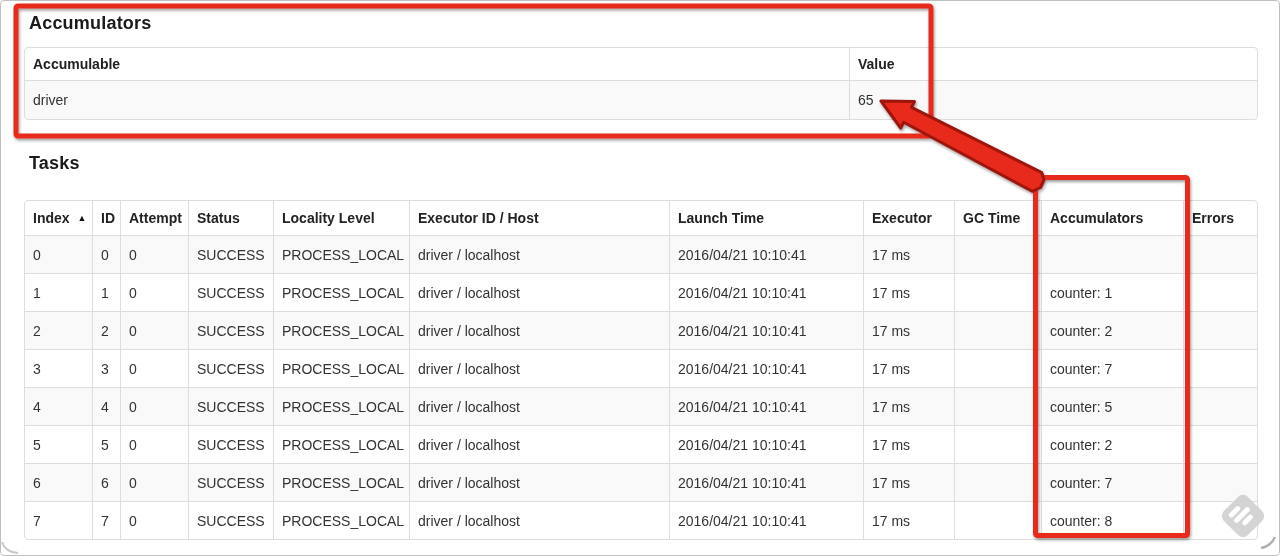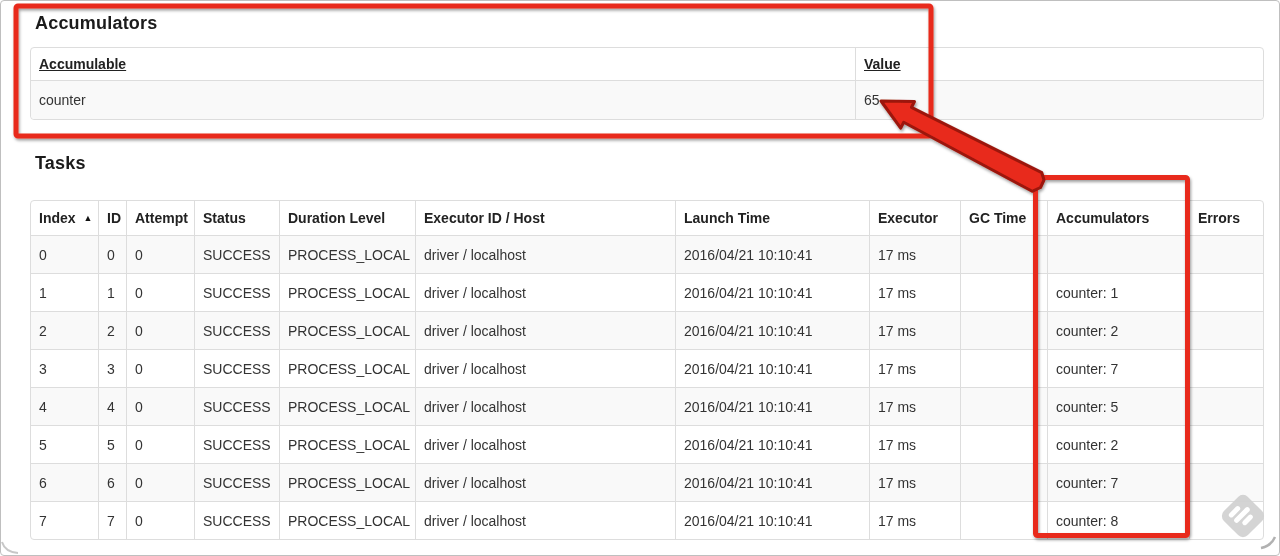--- a/index.html
+++ b/index.html
@@ -12,21 +12,21 @@
     position: relative;
     overflow: hidden;
   }
   .frame {
     position: absolute; inset: 0;
     border: 1px solid #bfbfbf;
     border-radius: 4px;
     pointer-events: none;
     z-index: 40;
   }
-  .content { position: absolute; inset: 0; padding-left: 30px; }
+  .content { position: absolute; inset: 0; padding-left: 24px; }
 
   h2.section-title {
     font-size: 18px;
     line-height: 20px;
     font-weight: bold;
     color: #1b1b1b;
     letter-spacing: 0.2px;
   }
   #acc-heading   { margin: 13px 0 14px 5px; }
   #tasks-heading { margin: 33px 0 27px 5px; }
@@ -49,21 +49,21 @@
     border-left: 1px solid #dddddd;
     font-weight: normal;
   }
   .tbl th { font-weight: bold; color: #222; }
   .tbl th:first-child, .tbl td:first-child { border-left: none; }
   .tbl tbody td { border-top: 1px solid #dddddd; }
   .tbl tbody tr:nth-child(odd) { background: #f9f9f9; }
   .tbl tbody tr:last-child td:first-child { border-bottom-left-radius: 4px; }
   .tbl tbody tr:last-child td:last-child  { border-bottom-right-radius: 4px; }
 
-  #acc-table th { padding: 6px 8px; text-decoration: underline; }
+  #acc-table th { padding: 6px 8px; }
   #acc-table td { padding: 9px 8px; }
   #tasks-table th { padding: 7px 8px; }
   #tasks-table td { padding: 8.5px 8px; }
 
   .sort-icon {
     font-size: 9px;
     margin-left: 8px;
     vertical-align: 2px;
     color: #111;
   }
@@ -90,21 +90,21 @@
         <col style="width:408px">
       </colgroup>
     <thead>
       <tr>
         <th>Accumulable</th>
         <th>Value</th>
       </tr>
     </thead>
     <tbody>
         <tr>
-          <td>counter</td>
+          <td>driver</td>
           <td>65</td>
         </tr>
       </tbody>
   </table>
 
   <h2 class="section-title" id="tasks-heading">Tasks</h2>
 
   <table class="tbl" id="tasks-table">
     <colgroup>
       <col style="width:67px">
@@ -120,21 +120,21 @@
         <col style="width:74px">
     </colgroup>
     <thead>
       <tr>
         <th>
           <span>Index</span><span class="sort-icon">▲</span>
         </th>
         <th>ID</th>
         <th>Attempt</th>
         <th>Status</th>
-        <th>Duration Level</th>
+        <th>Locality Level</th>
         <th>Executor ID / Host</th>
         <th>Launch Time</th>
         <th>Executor</th>
         <th>GC Time</th>
         <th>Accumulators</th>
         <th>Errors</th>
       </tr>
     </thead>
     <tbody>
         <tr>

